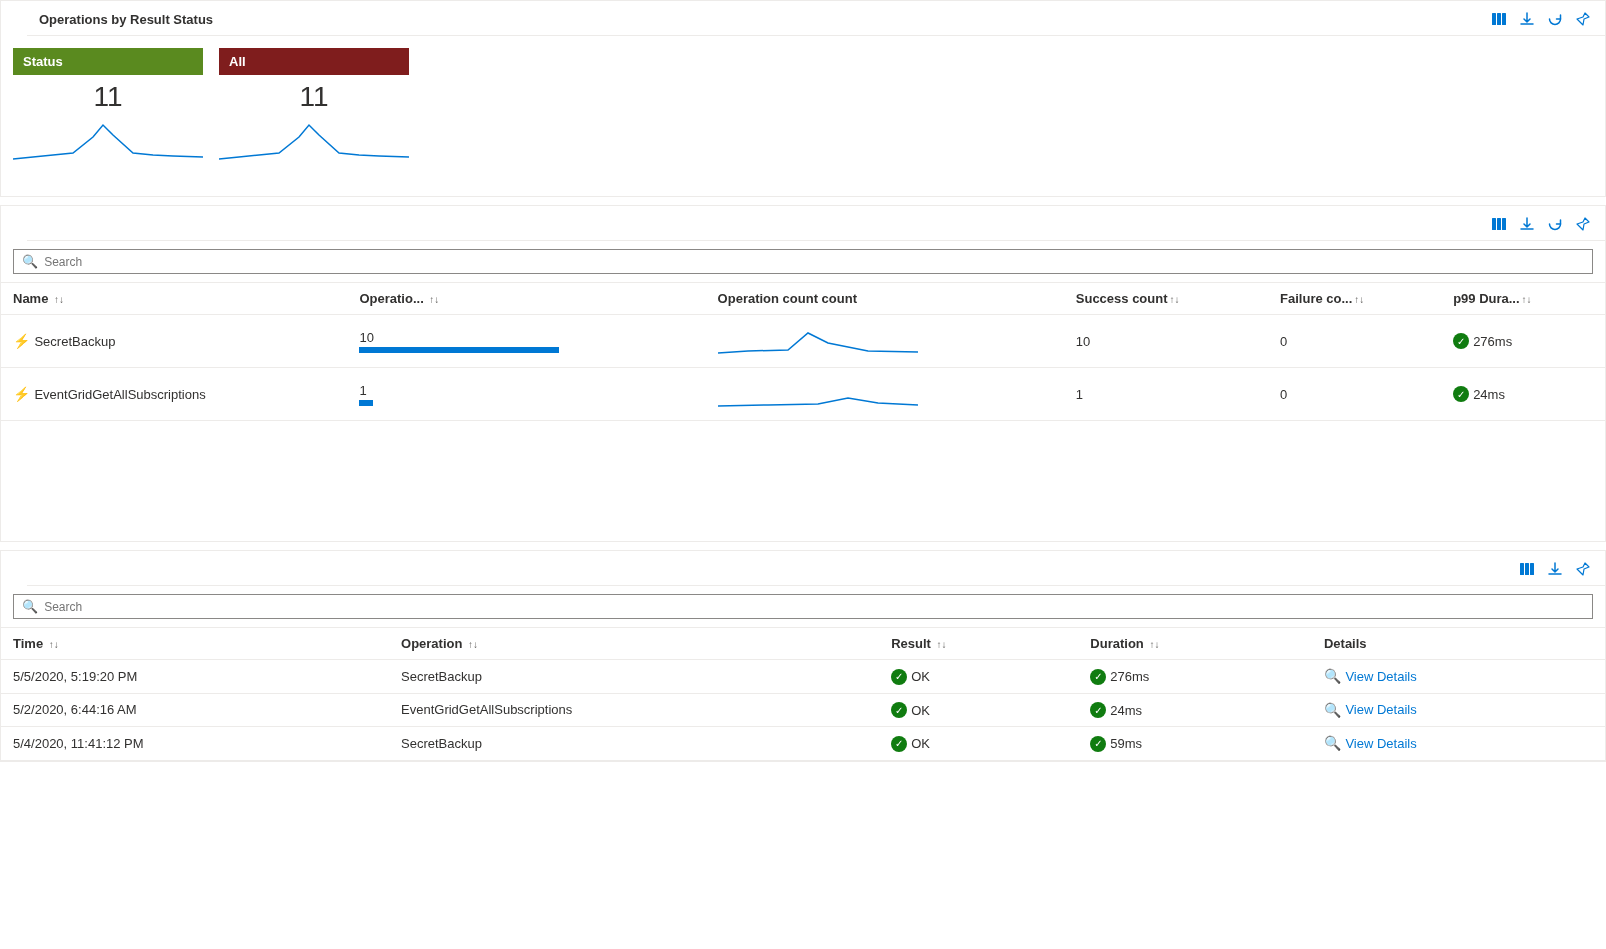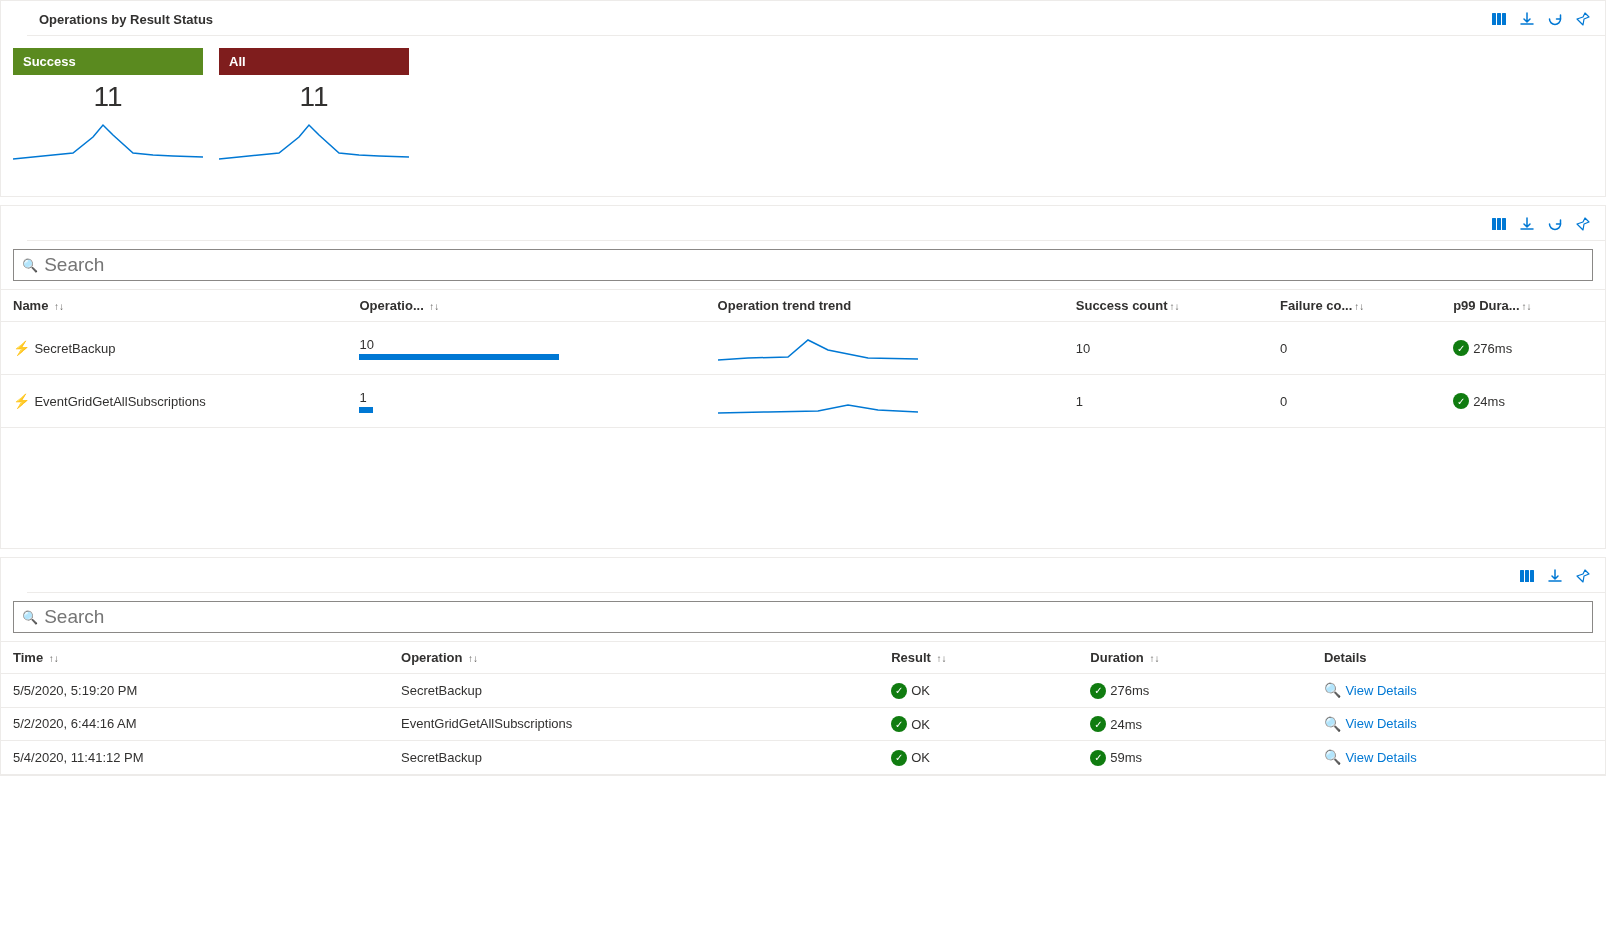--- a/index.html
+++ b/index.html
@@ -88,21 +88,21 @@
       display: flex;
       align-items: center;
       border: 1px solid #8a8886;
       padding: 4px 8px;
       background: #fff;
     }
 
     .search-box input {
       border: none;
       outline: none;
-      font-size: 19px;
+      font-size: 12px;
       color: #be185d;
       width: 100%;
       background: transparent;
     }
 
     .search-icon-small {
       color: #605e5c;
       margin-right: 6px;
       font-size: 13px;
     }
@@ -254,21 +254,21 @@
         </svg>
       </span>
     </div>
   </div>
 
   <div class="tiles-section">
     <div class="tiles-container">
 
       <div class="tile">
         <div class="tile-header green">
-          <span>Success</span>
+          <span>Status</span>
         </div>
         <div class="tile-count">11</div>
         <div class="tile-sparkline">
           <svg viewBox="0 0 190 50" xmlns="http://www.w3.org/2000/svg">
             <polyline points="0,42 20,40 40,38 60,36 80,20 90,8 100,18 120,36 140,38 160,39 190,40" fill="none" stroke="#0078d4" stroke-width="1.5"></polyline>
           </svg>
         </div>
       </div>
 
       <div class="tile">
@@ -325,21 +325,21 @@
 
   <table class="data-table">
     <thead>
       <tr>
         <th>
           Name <span class="sort-icon">↑↓</span>
         </th>
         <th>
           Operatio... <span class="sort-icon">↑↓</span>
         </th>
-        <th>Operation trend trend</th>
+        <th>Operation count count</th>
         <th>
           Success count<span class="sort-icon">↑↓</span>
         </th>
         <th>
           Failure co...<span class="sort-icon">↑↓</span>
         </th>
         <th>
           p99 Dura...<span class="sort-icon">↑↓</span>
         </th>
       </tr>

